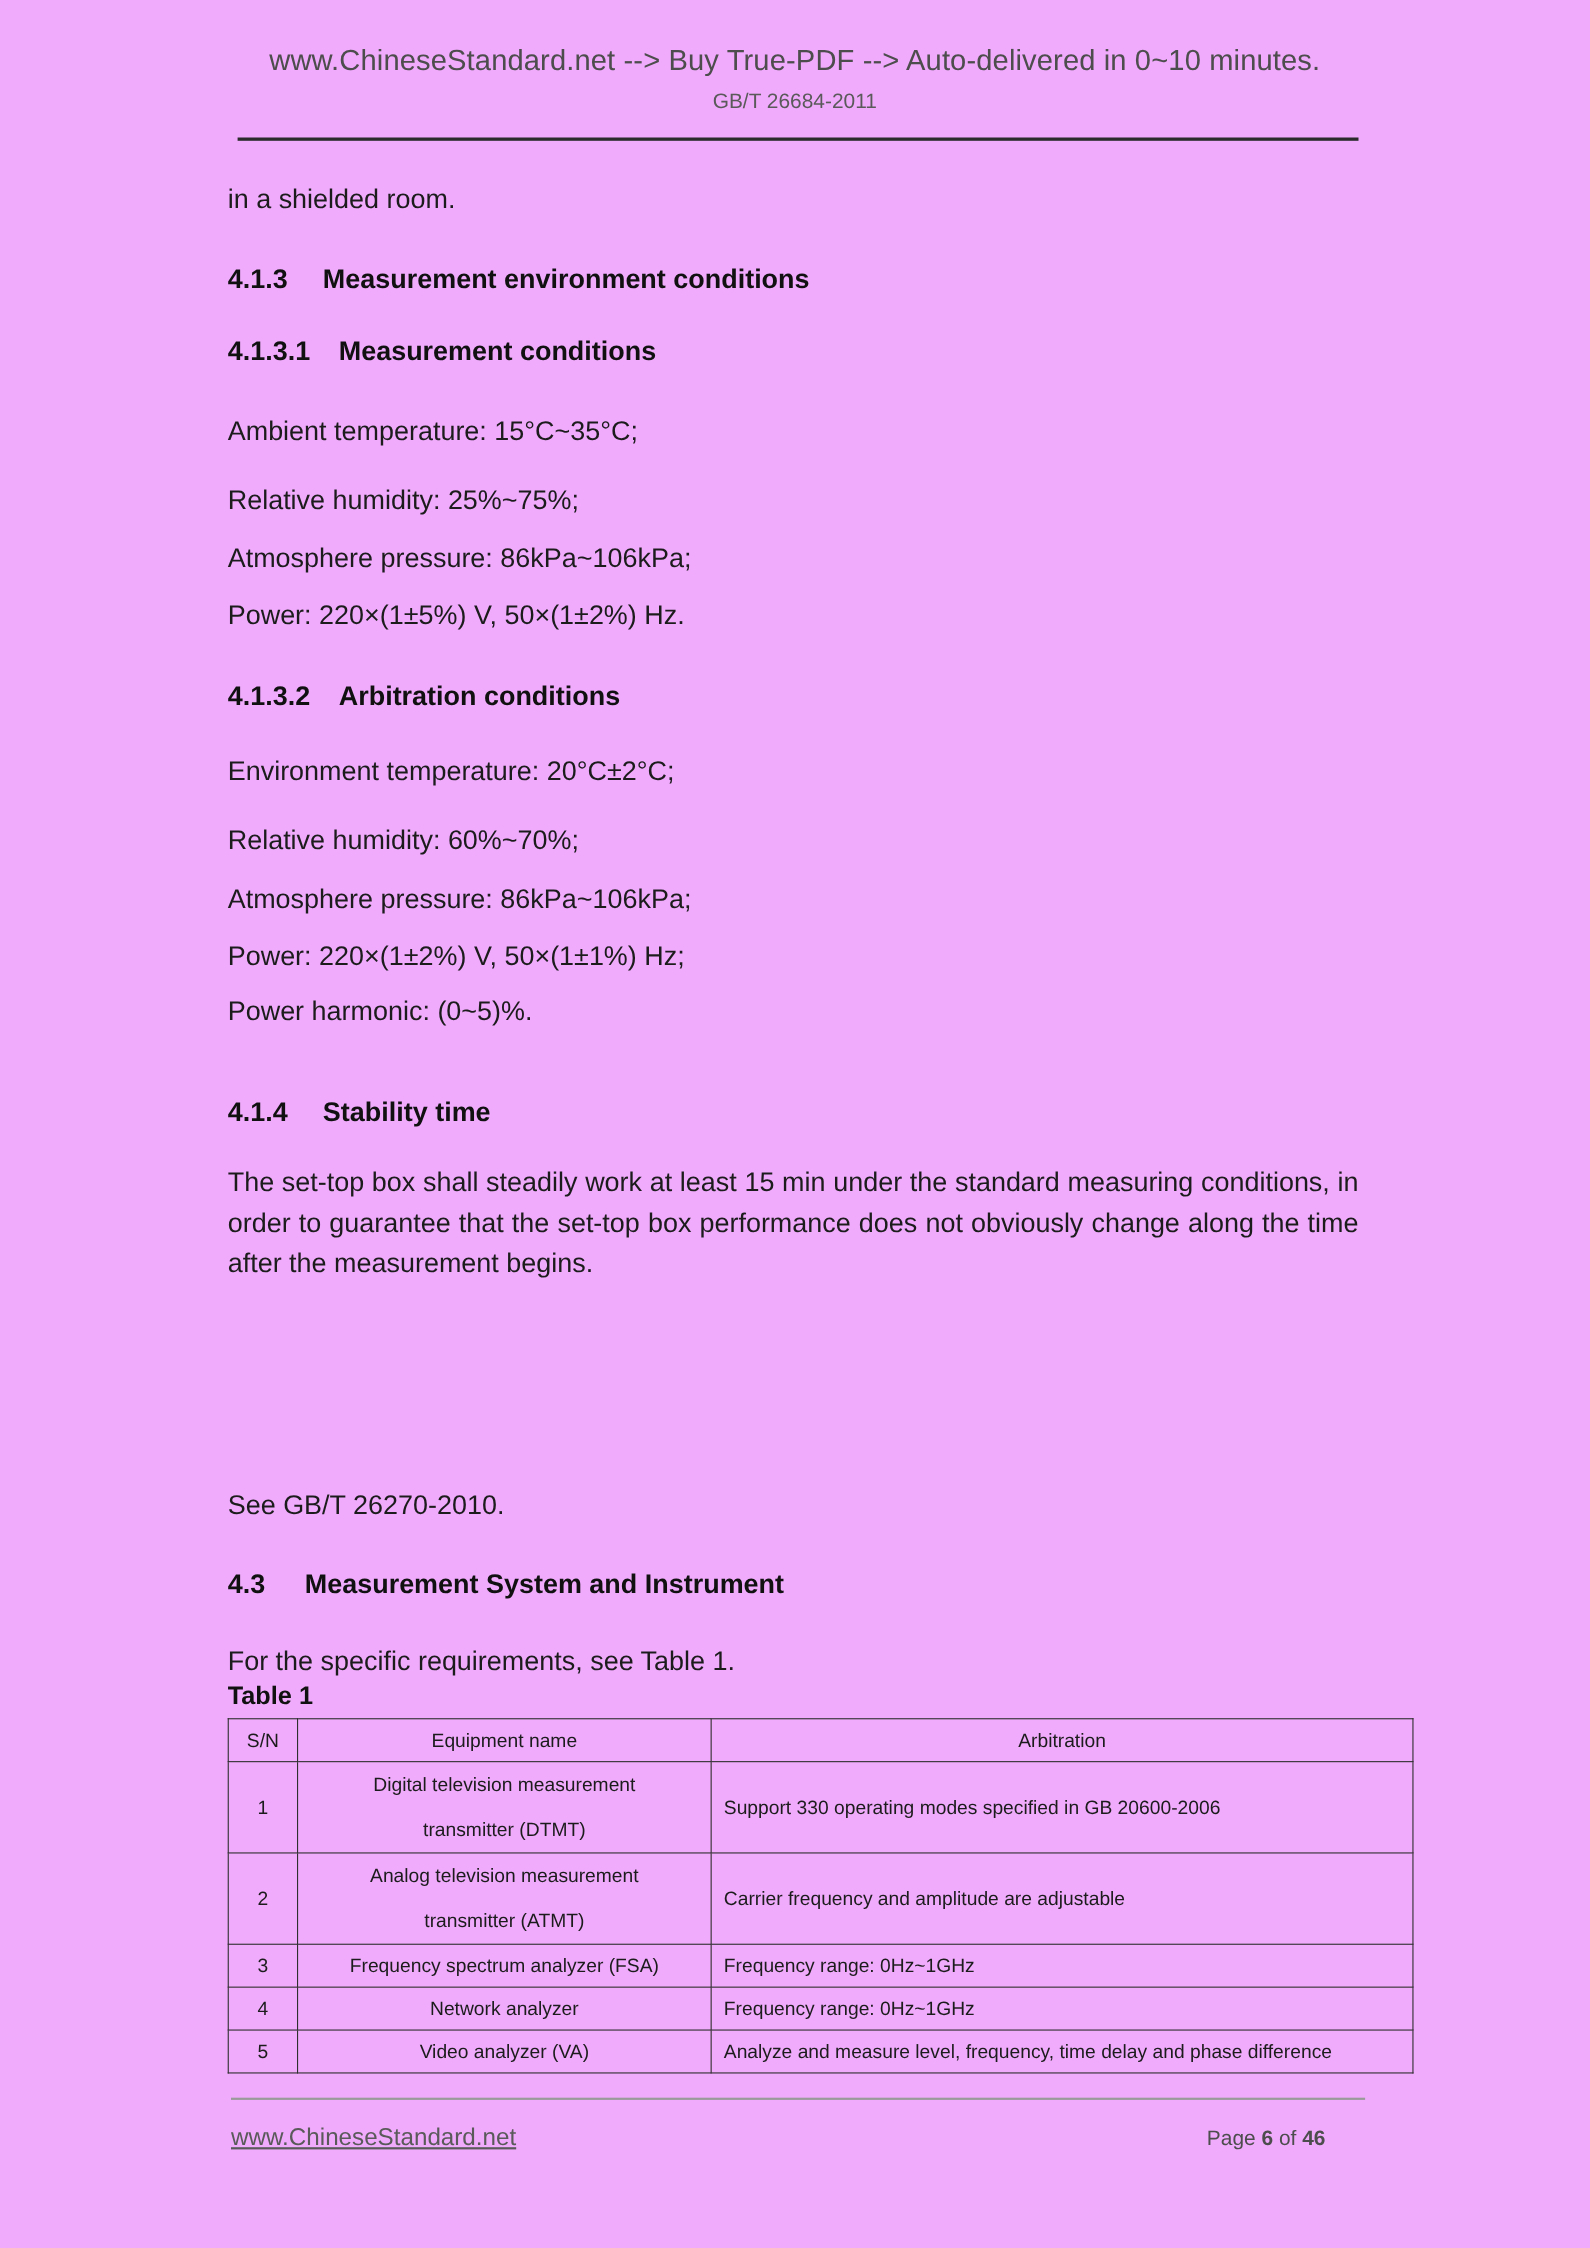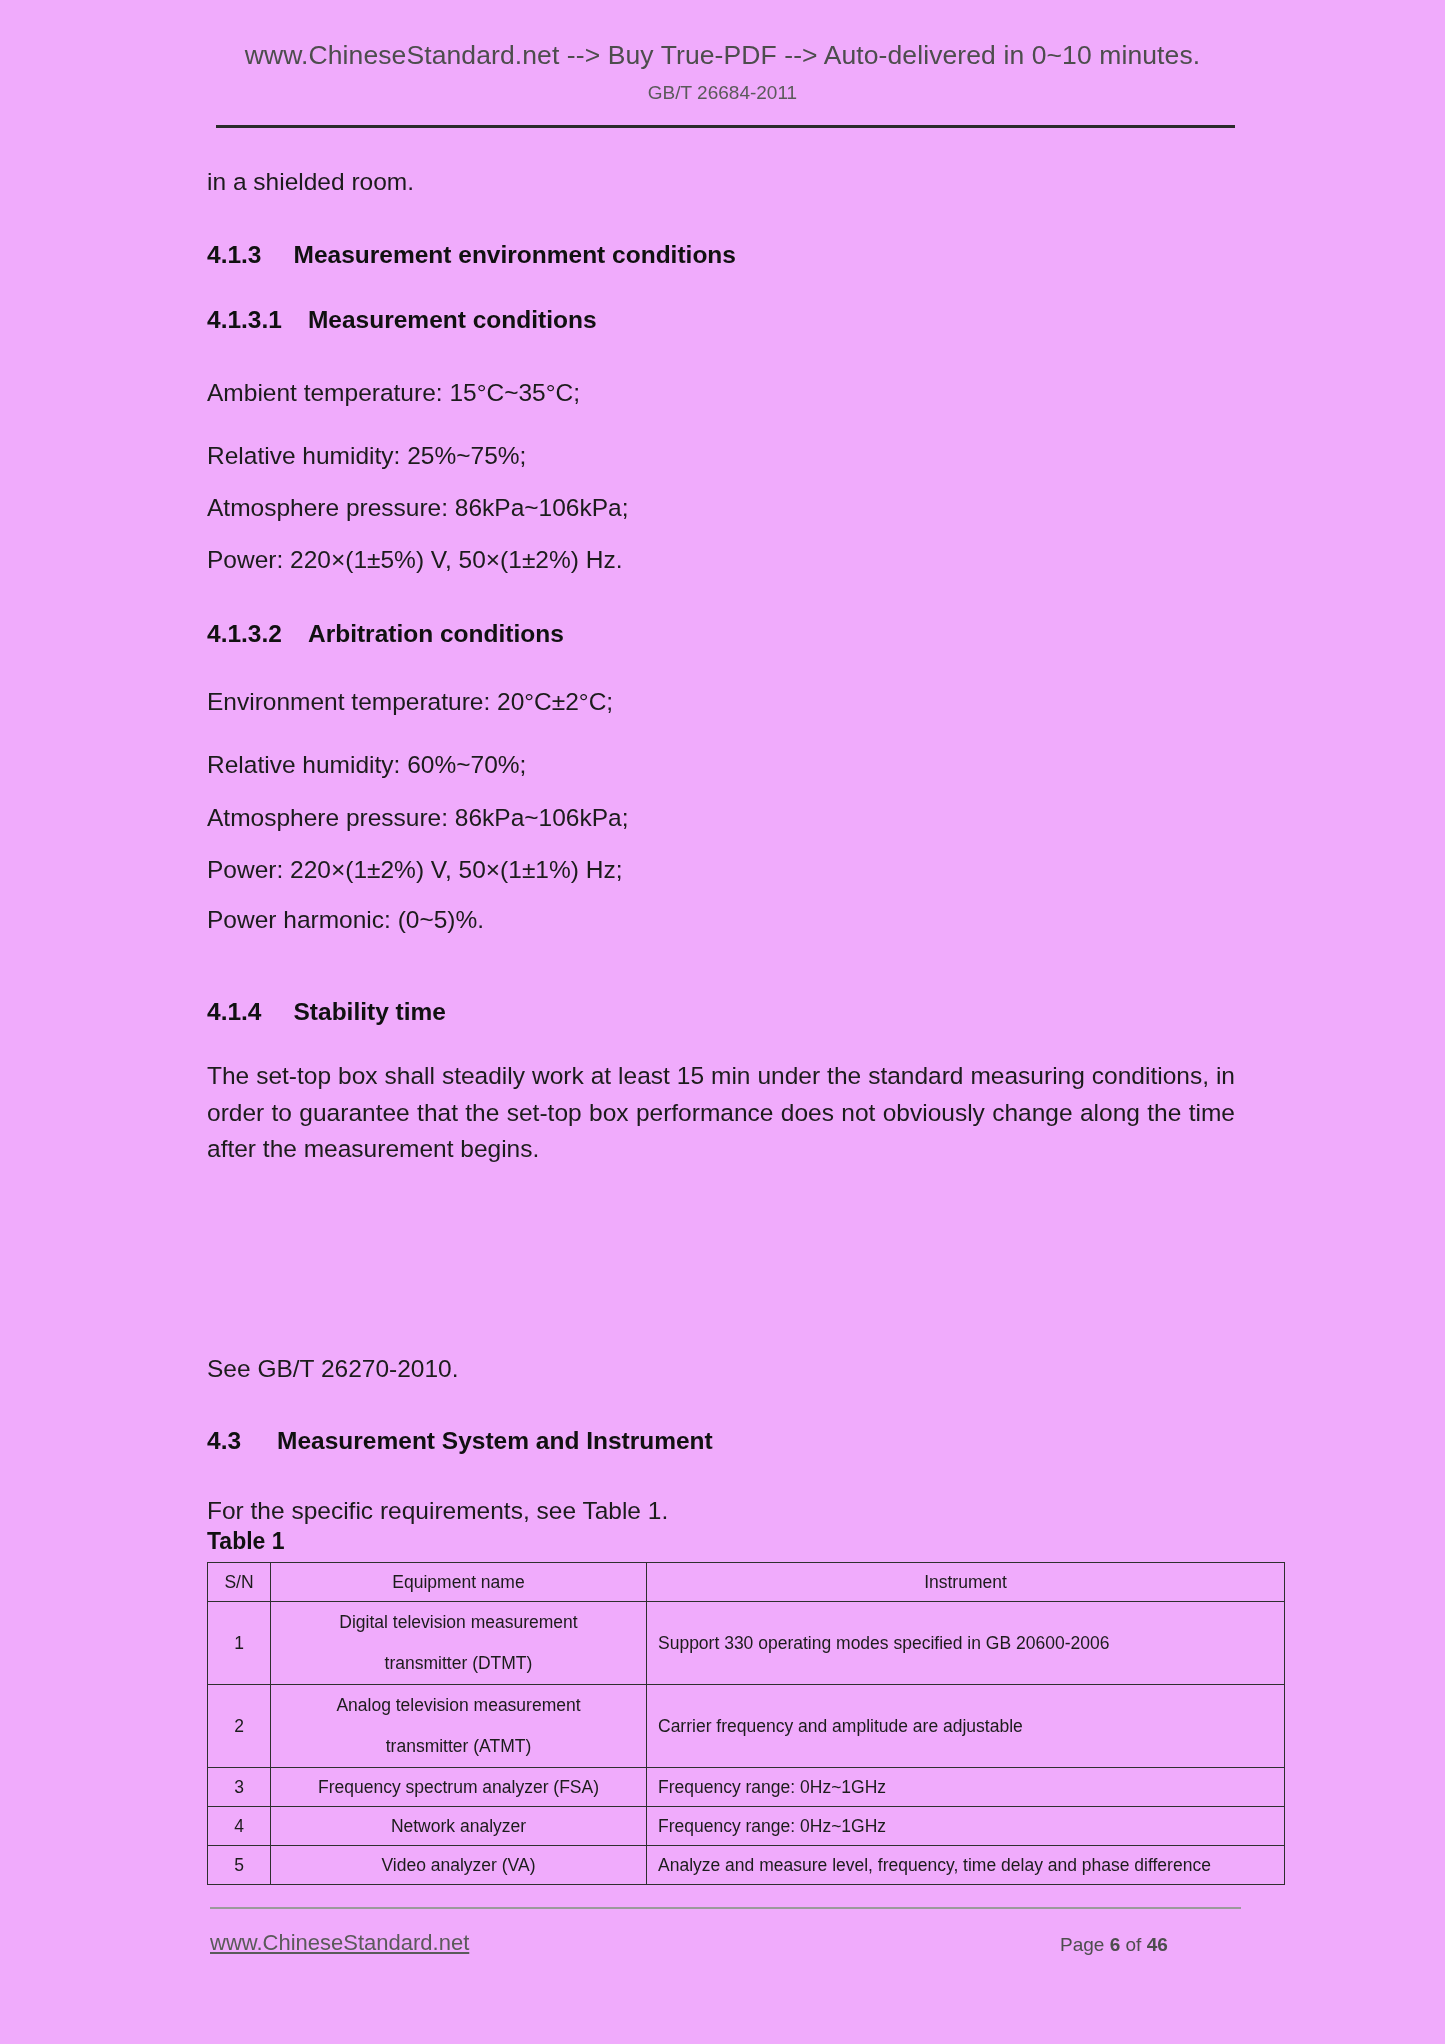--- a/index.html
+++ b/index.html
@@ -147,21 +147,21 @@
     left: 210px;
     font-size: 22px;
     color: #5a5a5a;
     text-decoration: underline;
   }
   .foot-right {
     position: absolute;
     top: 1934px;
     left: 1060px;
     width: 182px;
-    text-align: left;
+    text-align: center;
     font-size: 19px;
     color: #4d4d4d;
   }
   .foot-right b { font-weight: bold; }
 </style>
 </head>
 <body>
 
 <div class="page">
 
@@ -234,21 +234,21 @@
     <p class="body">For the specific requirements, see Table 1.</p>
   </div>
 
   <div class="tbl-caption" style="top:1528px;">Table 1</div>
 
   <table class="t1">
     <thead>
       <tr>
         <th class="c-sn">S/N</th>
         <th class="c-name">Equipment name</th>
-        <th class="c-req" style="text-align:center;padding-left:0 !important;">Instrument</th>
+        <th class="c-req" style="text-align:center;padding-left:0 !important;">Arbitration</th>
       </tr>
     </thead>
     <tbody>
       <tr>
         <td class="c-sn two-line">1</td>
         <td class="c-name two-line">
           <div>Digital television measurement</div>
           <div>transmitter (DTMT)</div>
         </td>
         <td class="c-req two-line">Support 330 operating modes specified in GB 20600-2006</td>

